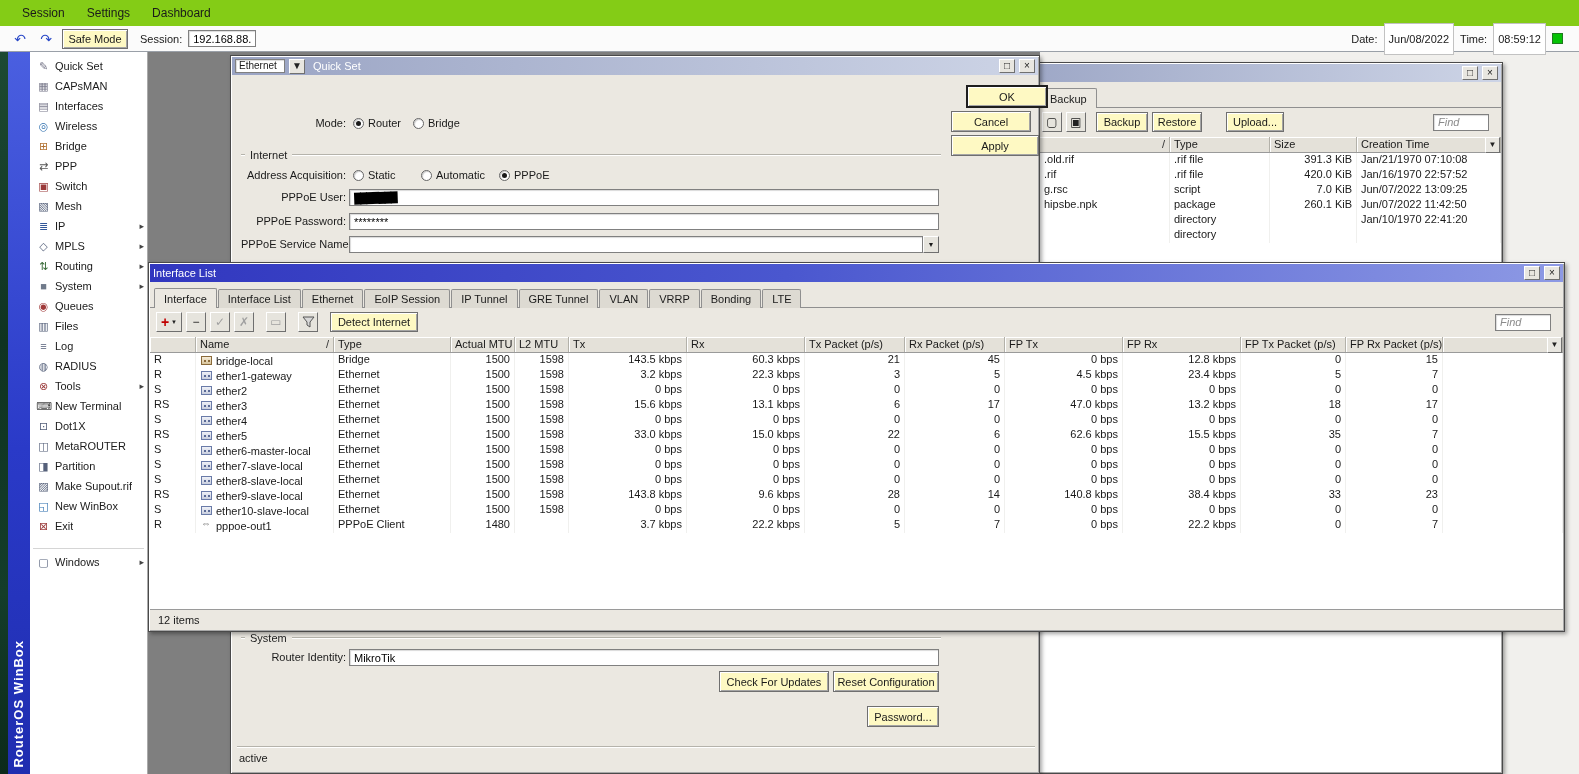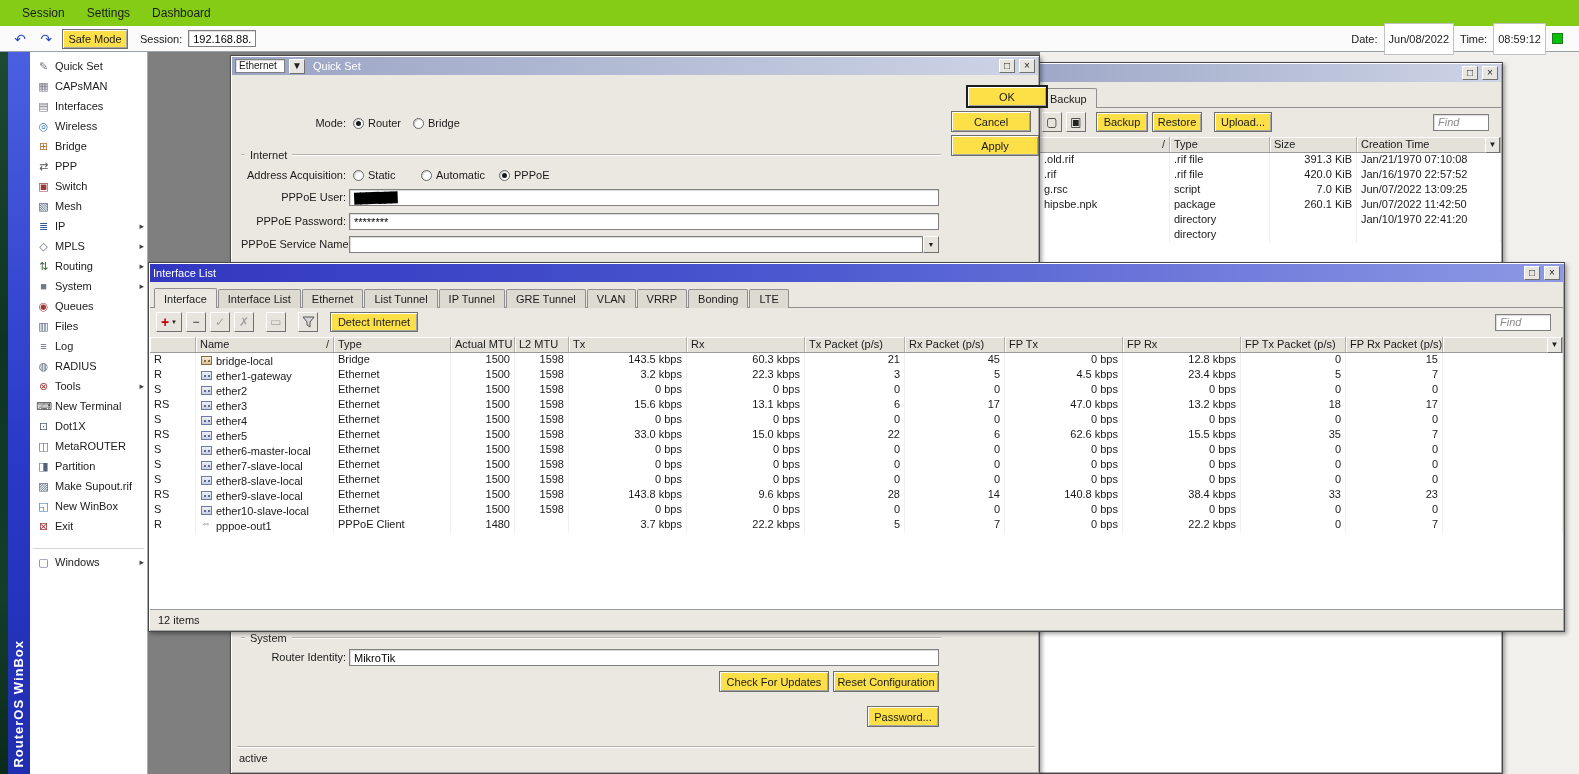--- a/index.html
+++ b/index.html
@@ -5,21 +5,21 @@
   *{box-sizing:border-box;margin:0;padding:0}
   html,body{width:1579px;height:774px;overflow:hidden}
   body{font-family:"Liberation Sans","DejaVu Sans",sans-serif;font-size:11px;color:#1a1a1a;background:#7f7f7f;position:relative}
   .stage{position:absolute;inset:0}
 
   
   .menubar{position:absolute;left:0;top:0;width:100%;height:26px;background:#84cc16;display:flex;align-items:center;padding-left:12px;z-index:30;font-size:12px}
   .menu-item{padding:4px 10px;margin-right:2px;cursor:default}
   .toolbar{position:absolute;left:0;top:26px;width:100%;height:26px;background:#fbfbfb;border-bottom:1px solid #9aa0a8;display:flex;align-items:center;gap:6px;padding:0 10px;z-index:30}
   .iconbtn{width:20px;height:18px;display:flex;align-items:center;justify-content:center;color:#2a49c8;font-size:14px}
-  .btn{background:#fde047;border:1px solid #6f6f6f;box-shadow:inset 1px 1px 0 #fff,inset -1px -1px 0 #a5a5a5;display:flex;align-items:center;justify-content:center;white-space:nowrap;font-size:11px}
+  .btn{background:#fef9c3;border:1px solid #6f6f6f;box-shadow:inset 1px 1px 0 #fff,inset -1px -1px 0 #a5a5a5;display:flex;align-items:center;justify-content:center;white-space:nowrap;font-size:11px}
   .btn.default{border:1px solid #1e1e1e;box-shadow:0 0 0 1px #1e1e1e,inset 1px 1px 0 #fff,inset -1px -1px 0 #a5a5a5}
   .field{background:#fff;border:1px solid #808080;box-shadow:inset 1px 1px 1px rgba(0,0,0,.15);font-family:inherit;font-size:11px;padding:0 4px;height:17px}
   input.field::placeholder{color:#8a8a8a;font-style:italic}
   .tlabel{white-space:nowrap}
   .valbox{background:#fff;border:1px solid #c2c2c2;height:32px;display:flex;align-items:center;padding:0 4px;white-space:nowrap}
   .led{width:11px;height:11px;background:#06c206;border:1px solid #1f7a1f}
   .spacer{flex:1}
 
   
   .wallpaper{position:absolute;left:0;top:52px;width:8px;height:722px;background:linear-gradient(180deg,#1d4a33,#0f3322 40%,#143d2a 75%,#0c2a1b);z-index:25}
@@ -288,21 +288,21 @@
     </div>
     <div class="tabs" style="top:19px;padding-left:48px">
       <div class="tab active">Backup</div>
     </div>
     <div class="wtb" style="top:45px">
       <span style="width:40px"></span>
       <span class="tbbtn">▢</span>
       <span class="tbbtn">▣</span>
       <div class="btn" style="width:52px;height:20px;margin-left:6px">Backup</div>
       <div class="btn" style="width:50px;height:20px">Restore</div>
-      <div class="btn" style="width:58px;height:20px;margin-left:8px">Upload...</div>
+      <div class="btn" style="width:58px;height:20px;margin-left:20px">Upload...</div>
       <input class="field" style="width: 56px; margin-left: auto; margin-right: 6px;" placeholder="Find">
     </div>
     <div class="tablebox" style="top:74px;bottom:1px">
       <div class="thead file-grid">
         <span class="hc">
             <span class="sort">/</span>
           </span>
         <span class="hc">Type</span>
         <span class="hc">Size</span>
         <span class="hc">Creation Time</span>
@@ -422,21 +422,21 @@
     </div>
 
     <div class="tabs" style="top:19px">
 
         <div class="tab active">Interface</div>
 
         <div class="tab">Interface List</div>
 
         <div class="tab">Ethernet</div>
 
-        <div class="tab">List Tunnel</div>
+        <div class="tab">EoIP Session</div>
 
         <div class="tab">IP Tunnel</div>
 
         <div class="tab">GRE Tunnel</div>
 
         <div class="tab">VLAN</div>
 
         <div class="tab">VRRP</div>
 
         <div class="tab">Bonding</div>

